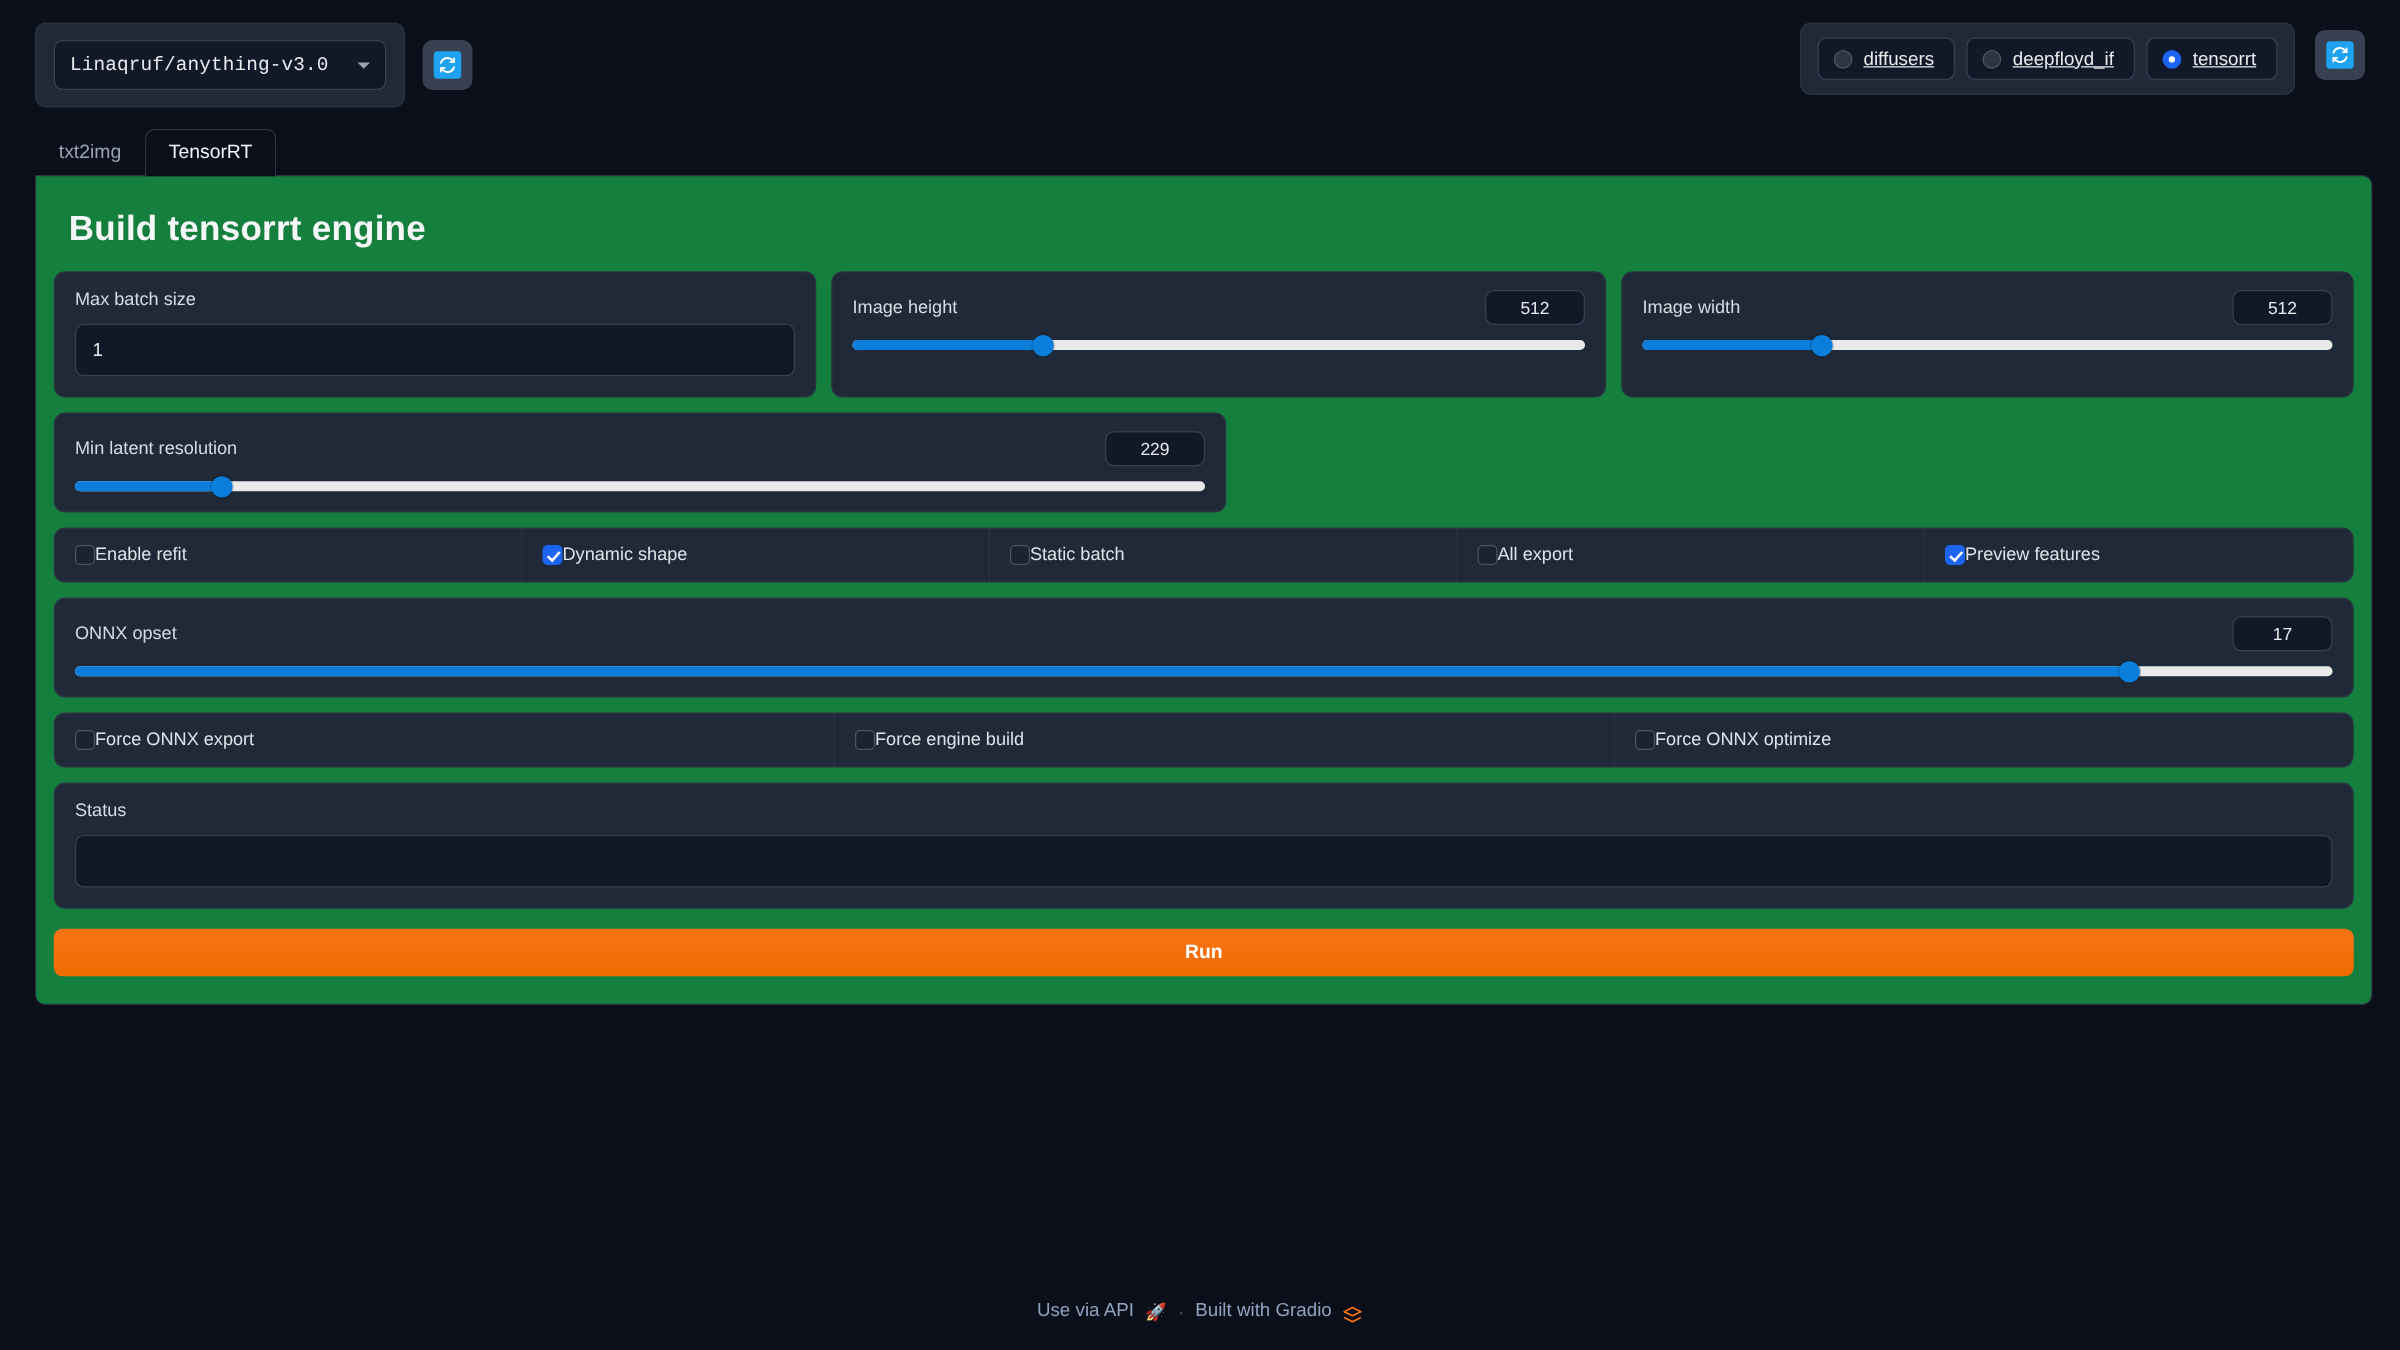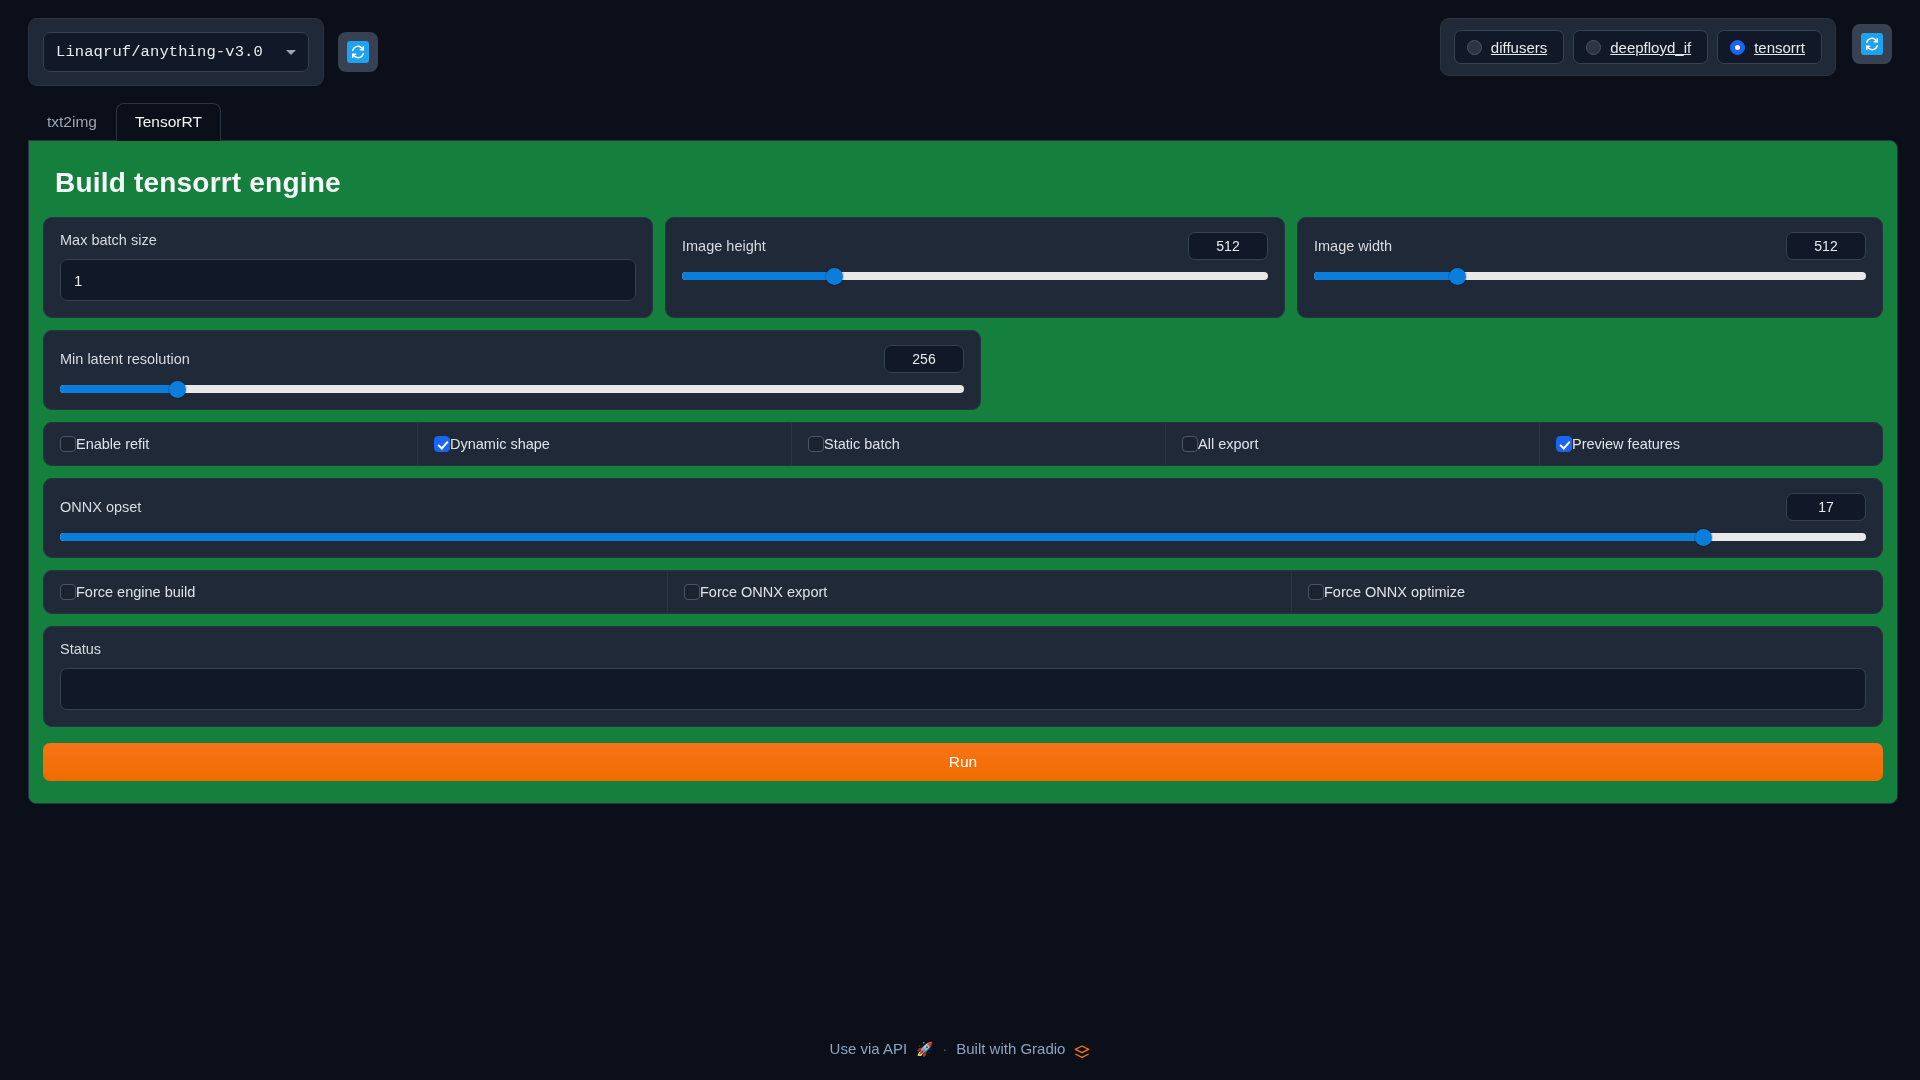--- a/index.html
+++ b/index.html
@@ -290,21 +290,21 @@
 
   
   .run-btn {
     width: 100%;
     background: linear-gradient(#f97316, #ef6c00);
     border: none;
     border-radius: 7px;
     height: 38px;
     color: #ffffff;
     font-size: 15.5px;
-    font-weight: normal;
+    font-weight: bold;
     font-family: "Liberation Sans", sans-serif;
     cursor: pointer;
     margin-top: 4px;
   }
 
   
   .footer {
     position: absolute;
     left: 0; right: 0;
     top: 1040px;
@@ -417,21 +417,21 @@
       </div>
     </div>
   </div>
 
   
   <div class="row">
 
     <div class="block" style="width:938px">
       <div class="slider-head">
         <span class="field-label" style="margin-bottom:0">Min latent resolution</span>
-        <div class="slider-value">256</div>
+        <div class="slider-value">229</div>
       </div>
       <div class="slider-track">
         <div class="slider-fill" style="width: 13%;"></div>
         <div class="slider-thumb" style="left: 13%;"></div>
       </div>
     </div>
 
   </div>
 
   
@@ -467,25 +467,25 @@
     <div class="slider-track">
       <div class="slider-fill" style="width: 91%;"></div>
       <div class="slider-thumb" style="left: 91%;"></div>
     </div>
   </div>
 
   
   <div class="check-row" style="margin-bottom:12px">
     <div class="check-cell" style="width:624px">
       <span class="checkbox"></span>
-      <span class="check-text">Force engine build</span>
+      <span class="check-text">Force ONNX export</span>
     </div>
     <div class="check-cell" style="width:624px">
       <span class="checkbox"></span>
-      <span class="check-text">Force ONNX export</span>
+      <span class="check-text">Force engine build</span>
     </div>
     <div class="check-cell" style="flex:1">
       <span class="checkbox"></span>
       <span class="check-text">Force ONNX optimize</span>
     </div>
   </div>
 
   
   <div class="block" style="margin-bottom:12px">
     <span class="field-label">Status</span>

